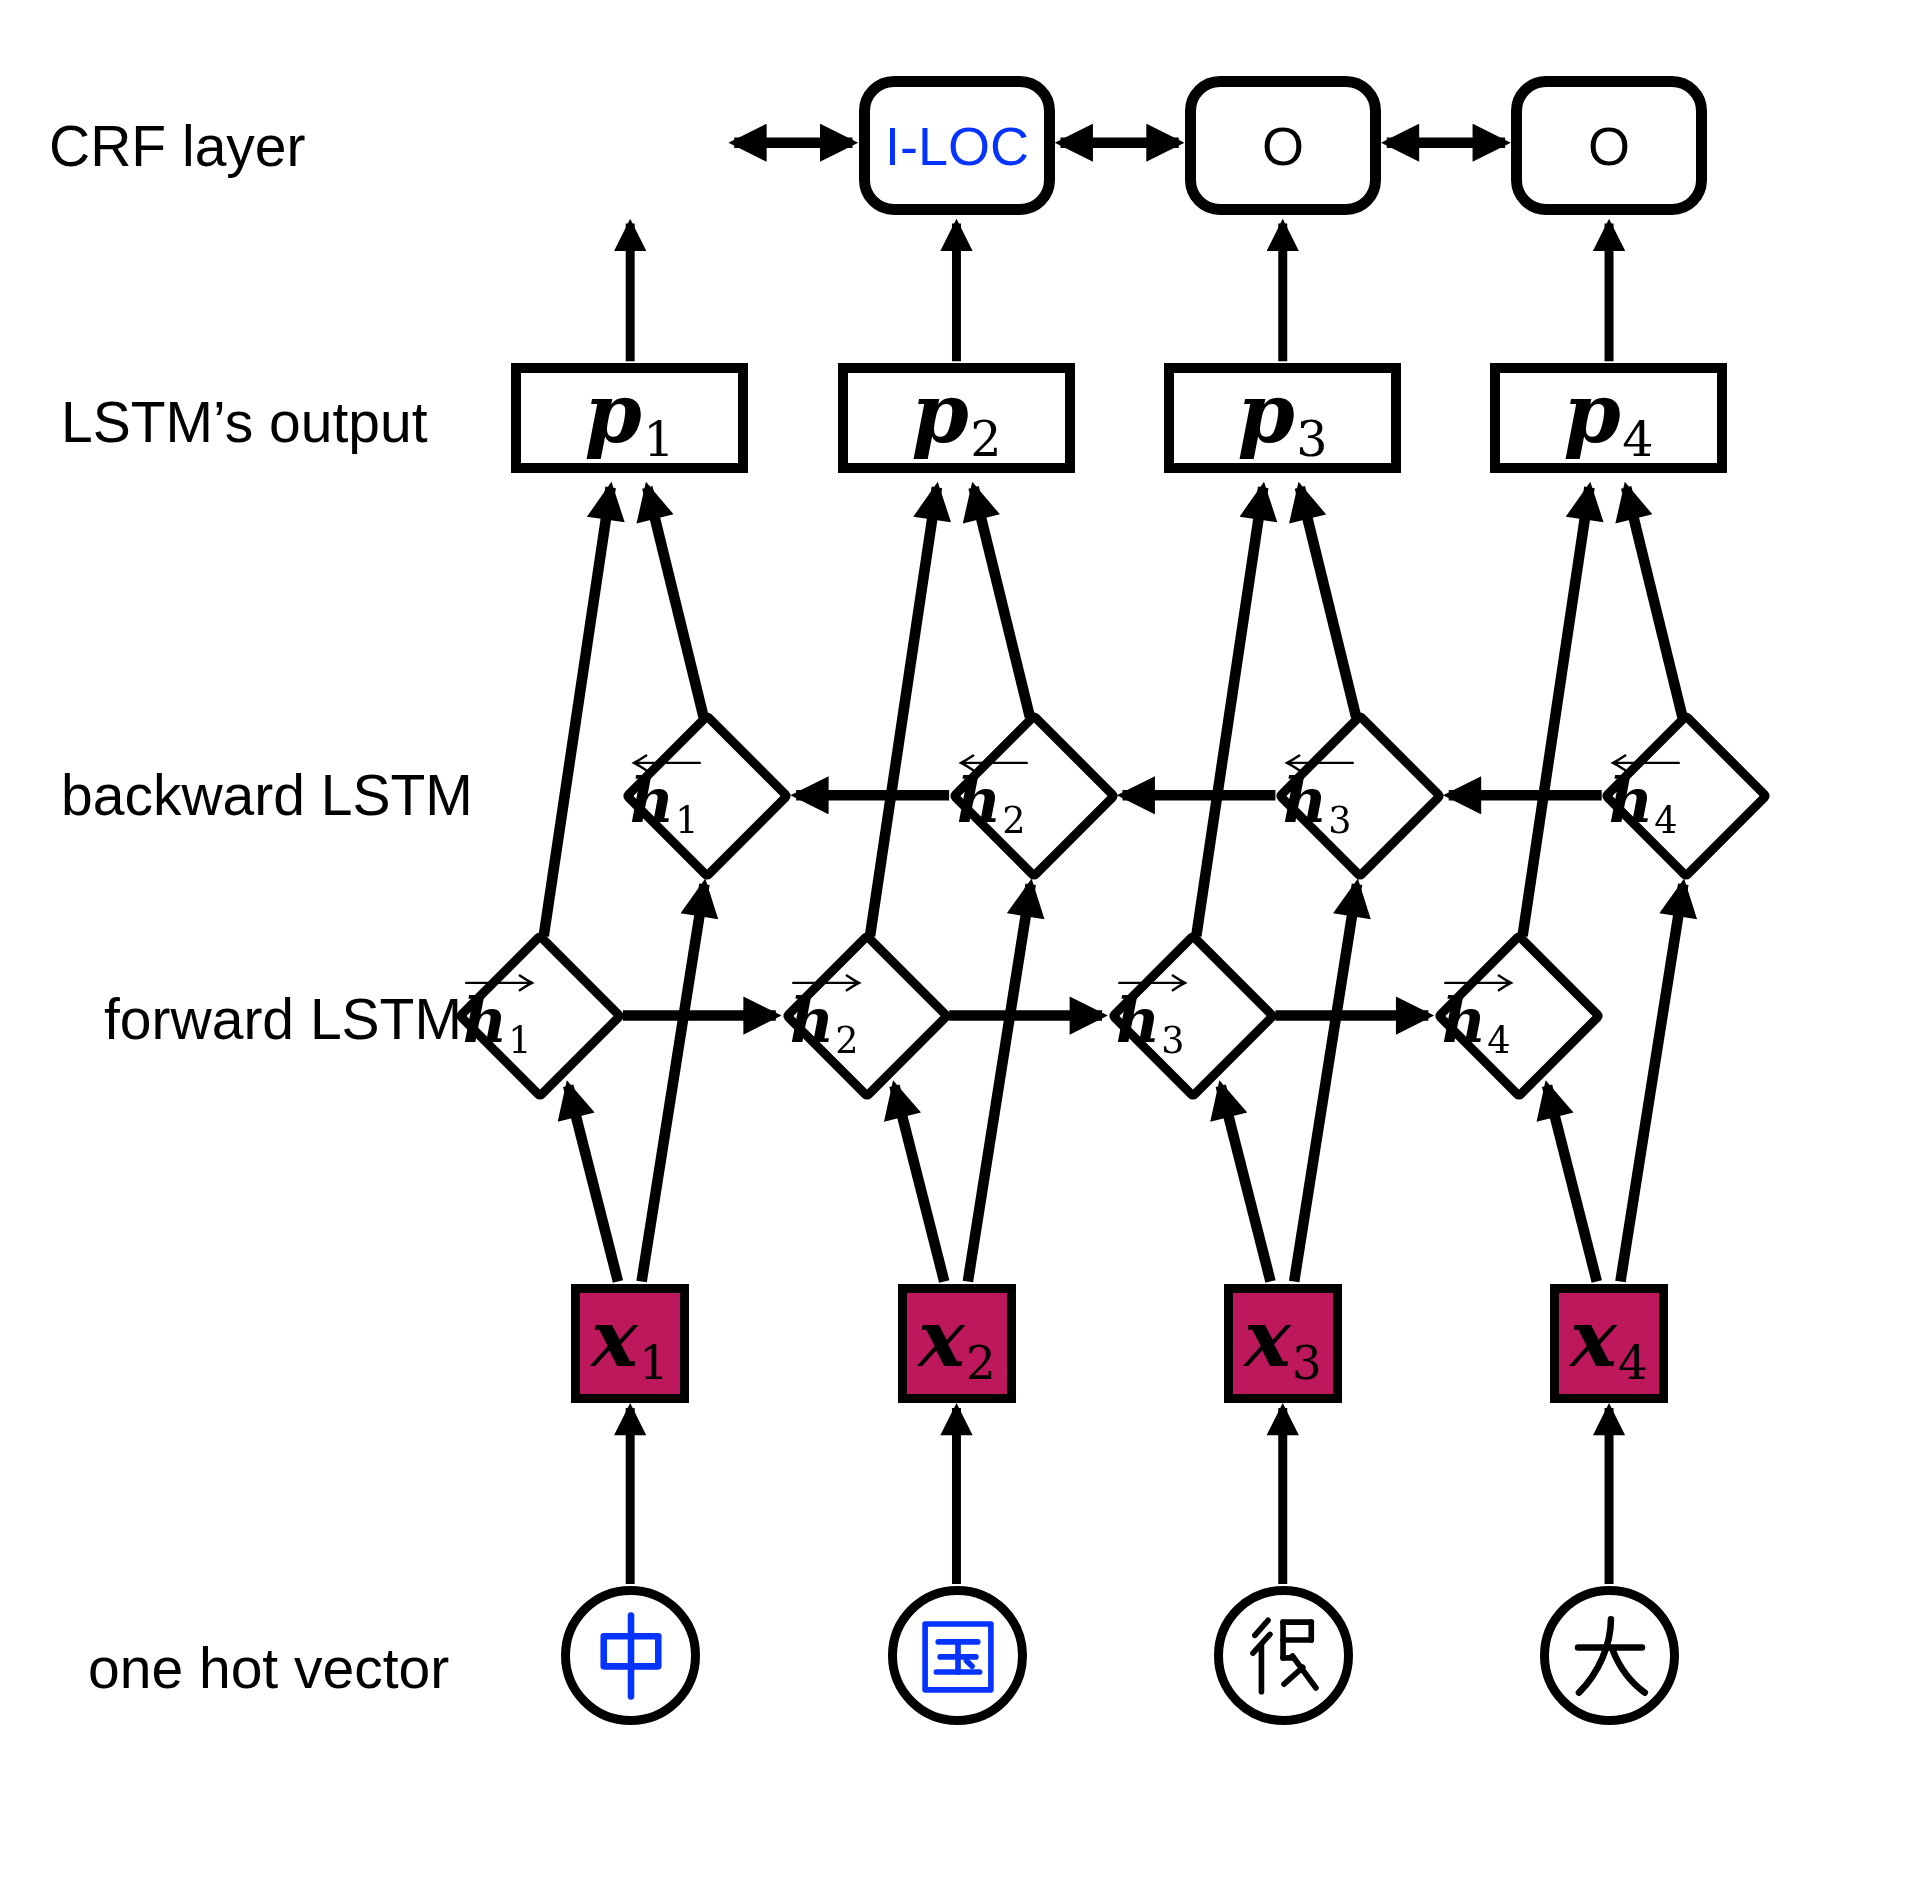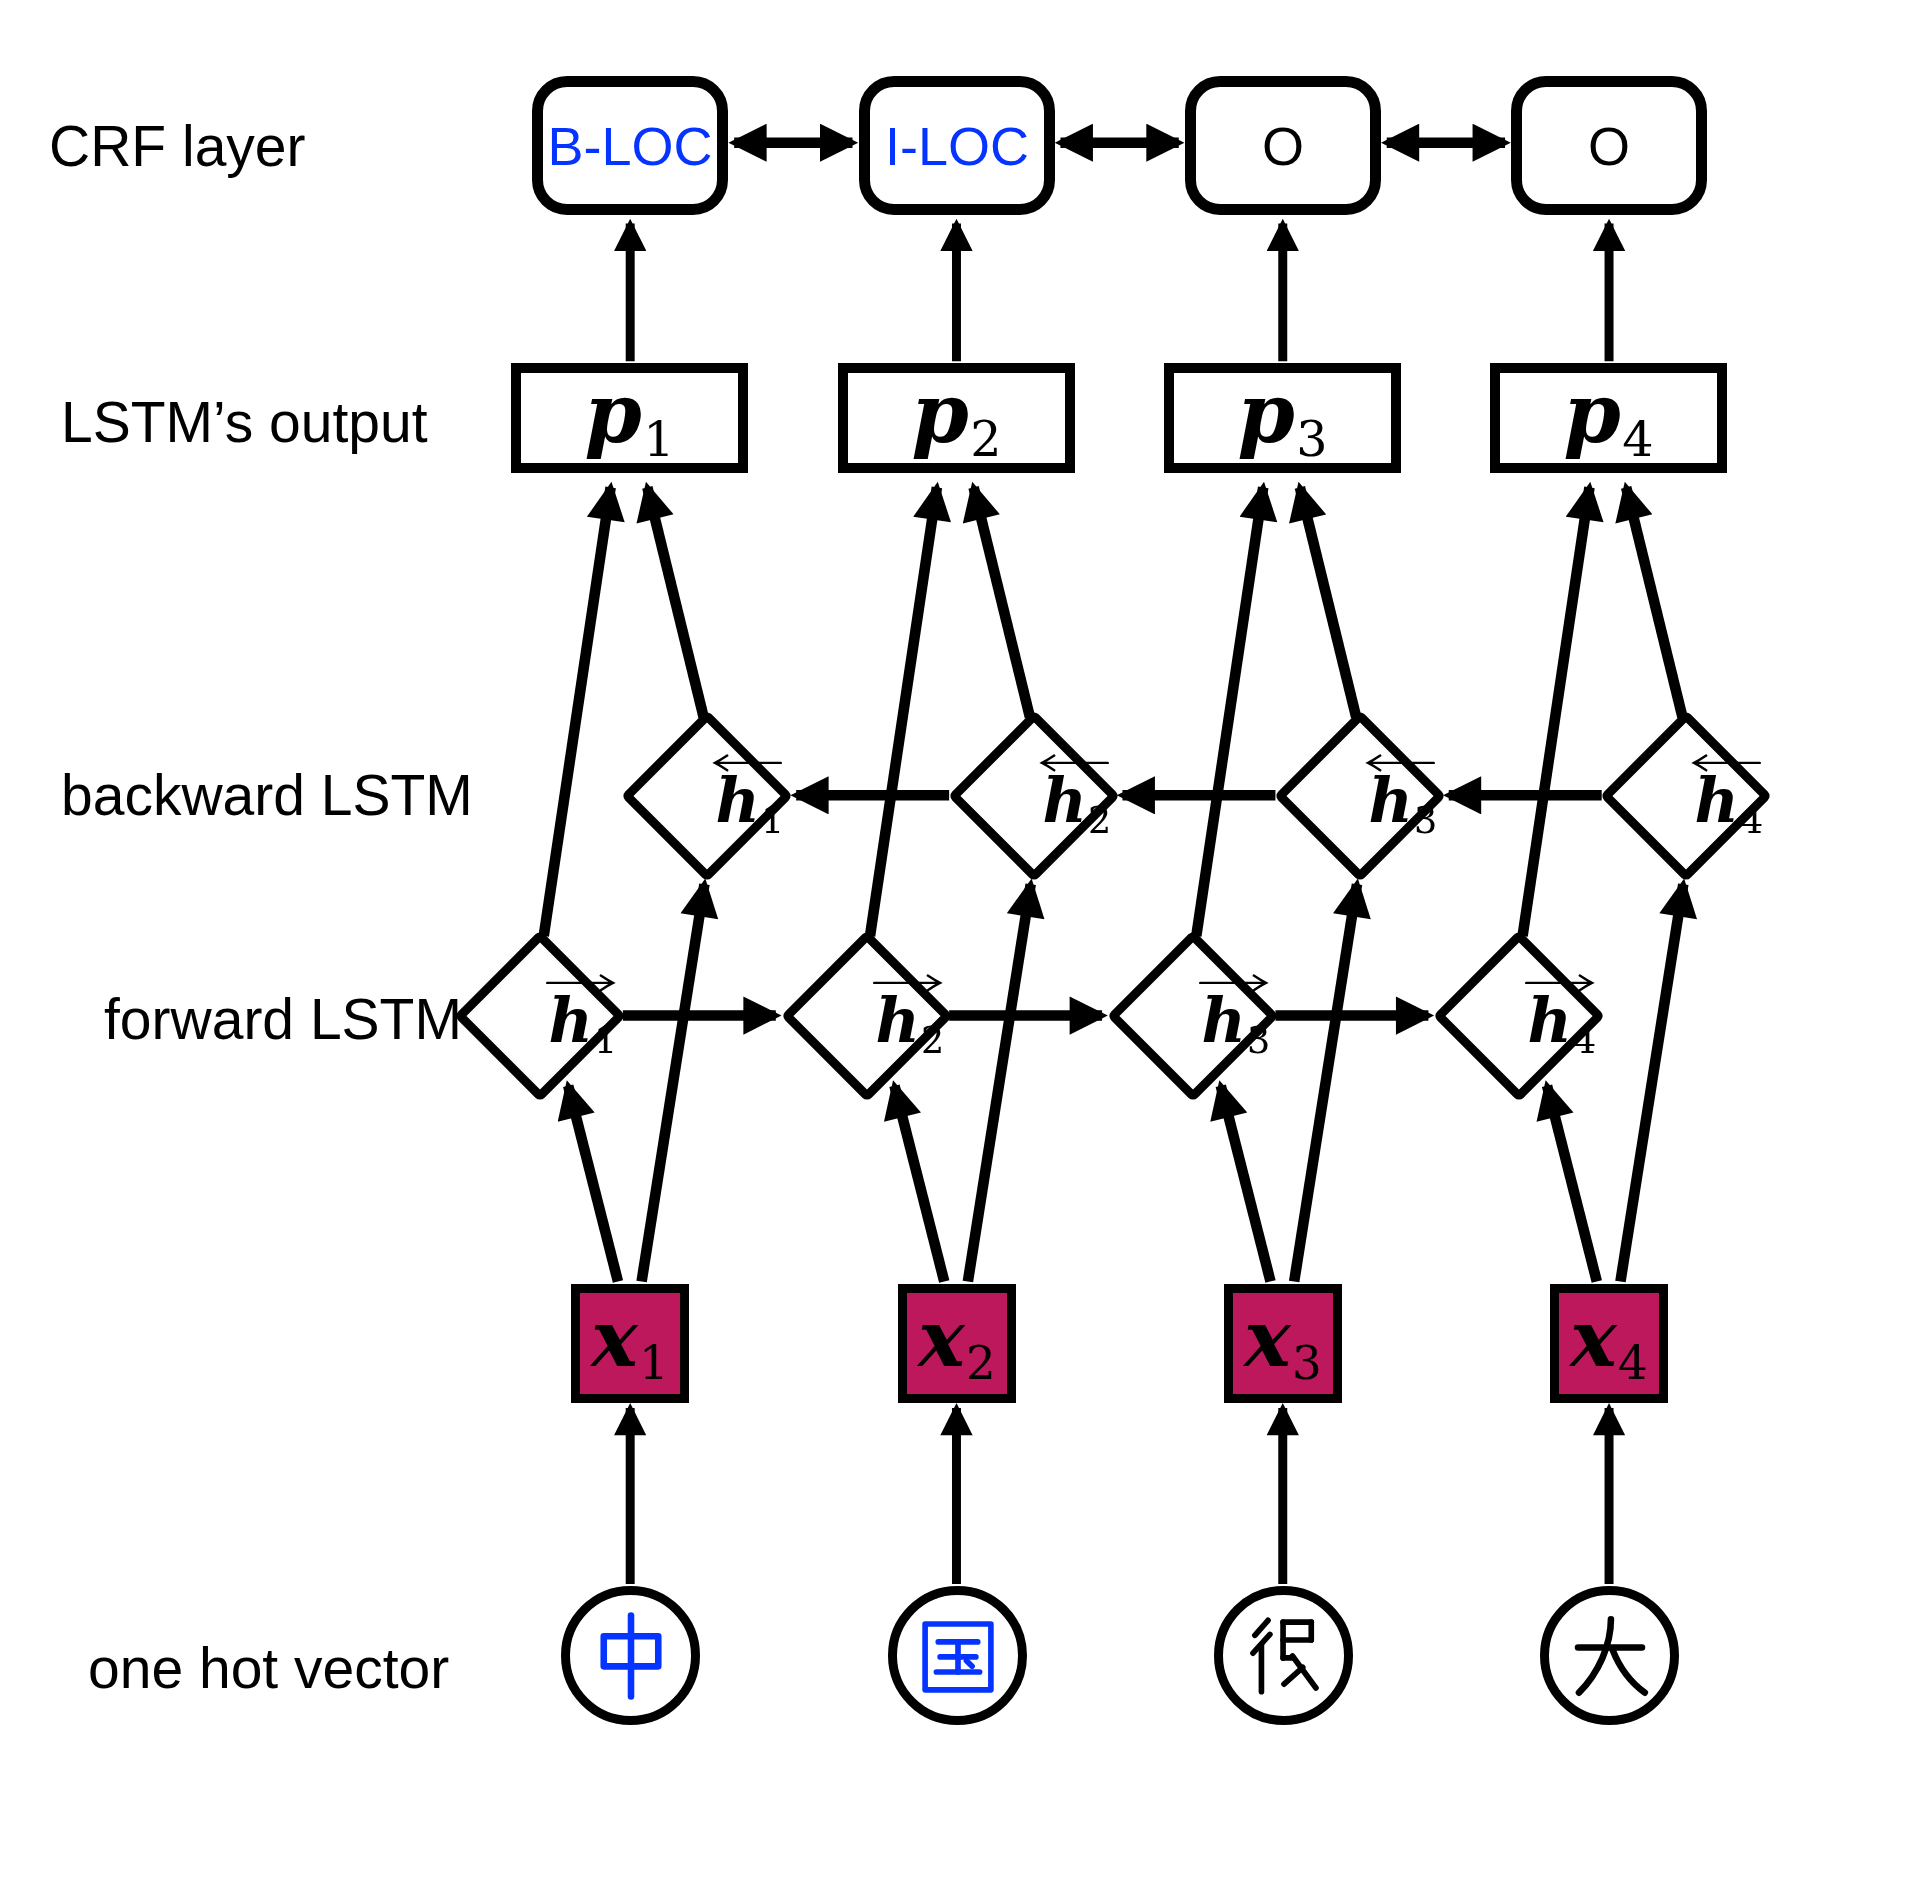--- a/index.html
+++ b/index.html
@@ -61,21 +61,21 @@
   .diamond{position:absolute;z-index:2;width:122px;height:122px;}
   .diamond.bwd{left:calc(var(--c) + 16px);top:735px;}
   .diamond.fwd{left:calc(var(--c) - 151px);top:955px;}
   .dshape{
     position:absolute;inset:0;box-sizing:border-box;
     border:9.8px solid #000;border-radius:6.5px;background:#fff;
     transform:rotate(45deg);
   }
   .dlabel{
     position:absolute;inset:-16.3px;z-index:2;
-    display:flex;flex-direction:column;align-items:flex-end;justify-content:center;
+    display:flex;flex-direction:column;align-items:flex-start;justify-content:center;
     gap:0.8px;
   }
 
   
   .math{font-family:"DejaVu Serif", serif;font-style:italic;font-weight:bold;color:#000;line-height:1;}
   .pmath{font-size:82px;}
   .xmath{font-size:78px;}
   .hmath{font-size:61px;}
   .msub{font-style:normal;font-weight:normal;font-size:0.6em;vertical-align:-0.28em;margin-left:0.03em;}
 
@@ -140,23 +140,20 @@
       <path d="M3945 3884 L3945 3452" stroke-width="22" marker-end="url(#tri)"></path>
     </g>
   </svg>
 
   <div class="rowlabel" style="left:49px;top:146px">CRF layer</div>
   <div class="rowlabel" style="left:61px;top:422px">LSTM’s output</div>
   <div class="rowlabel" style="left:61px;top:795px">backward LSTM</div>
   <div class="rowlabel" style="left:104px;top:1019px">forward LSTM</div>
   <div class="rowlabel" style="left:88px;top:1668px">one hot vector</div>
 
-  <div class="crf c1">
-      <span style="color: rgb(5, 51, 255);">B-LOC</span>
-    </div>
   <div class="crf c2">
       <span style="color: rgb(5, 51, 255);">I-LOC</span>
     </div>
   <div class="crf c3">
       <span style="color: rgb(0, 0, 0);">O</span>
     </div>
   <div class="crf c4">
       <span style="color: rgb(0, 0, 0);">O</span>
     </div>
 

